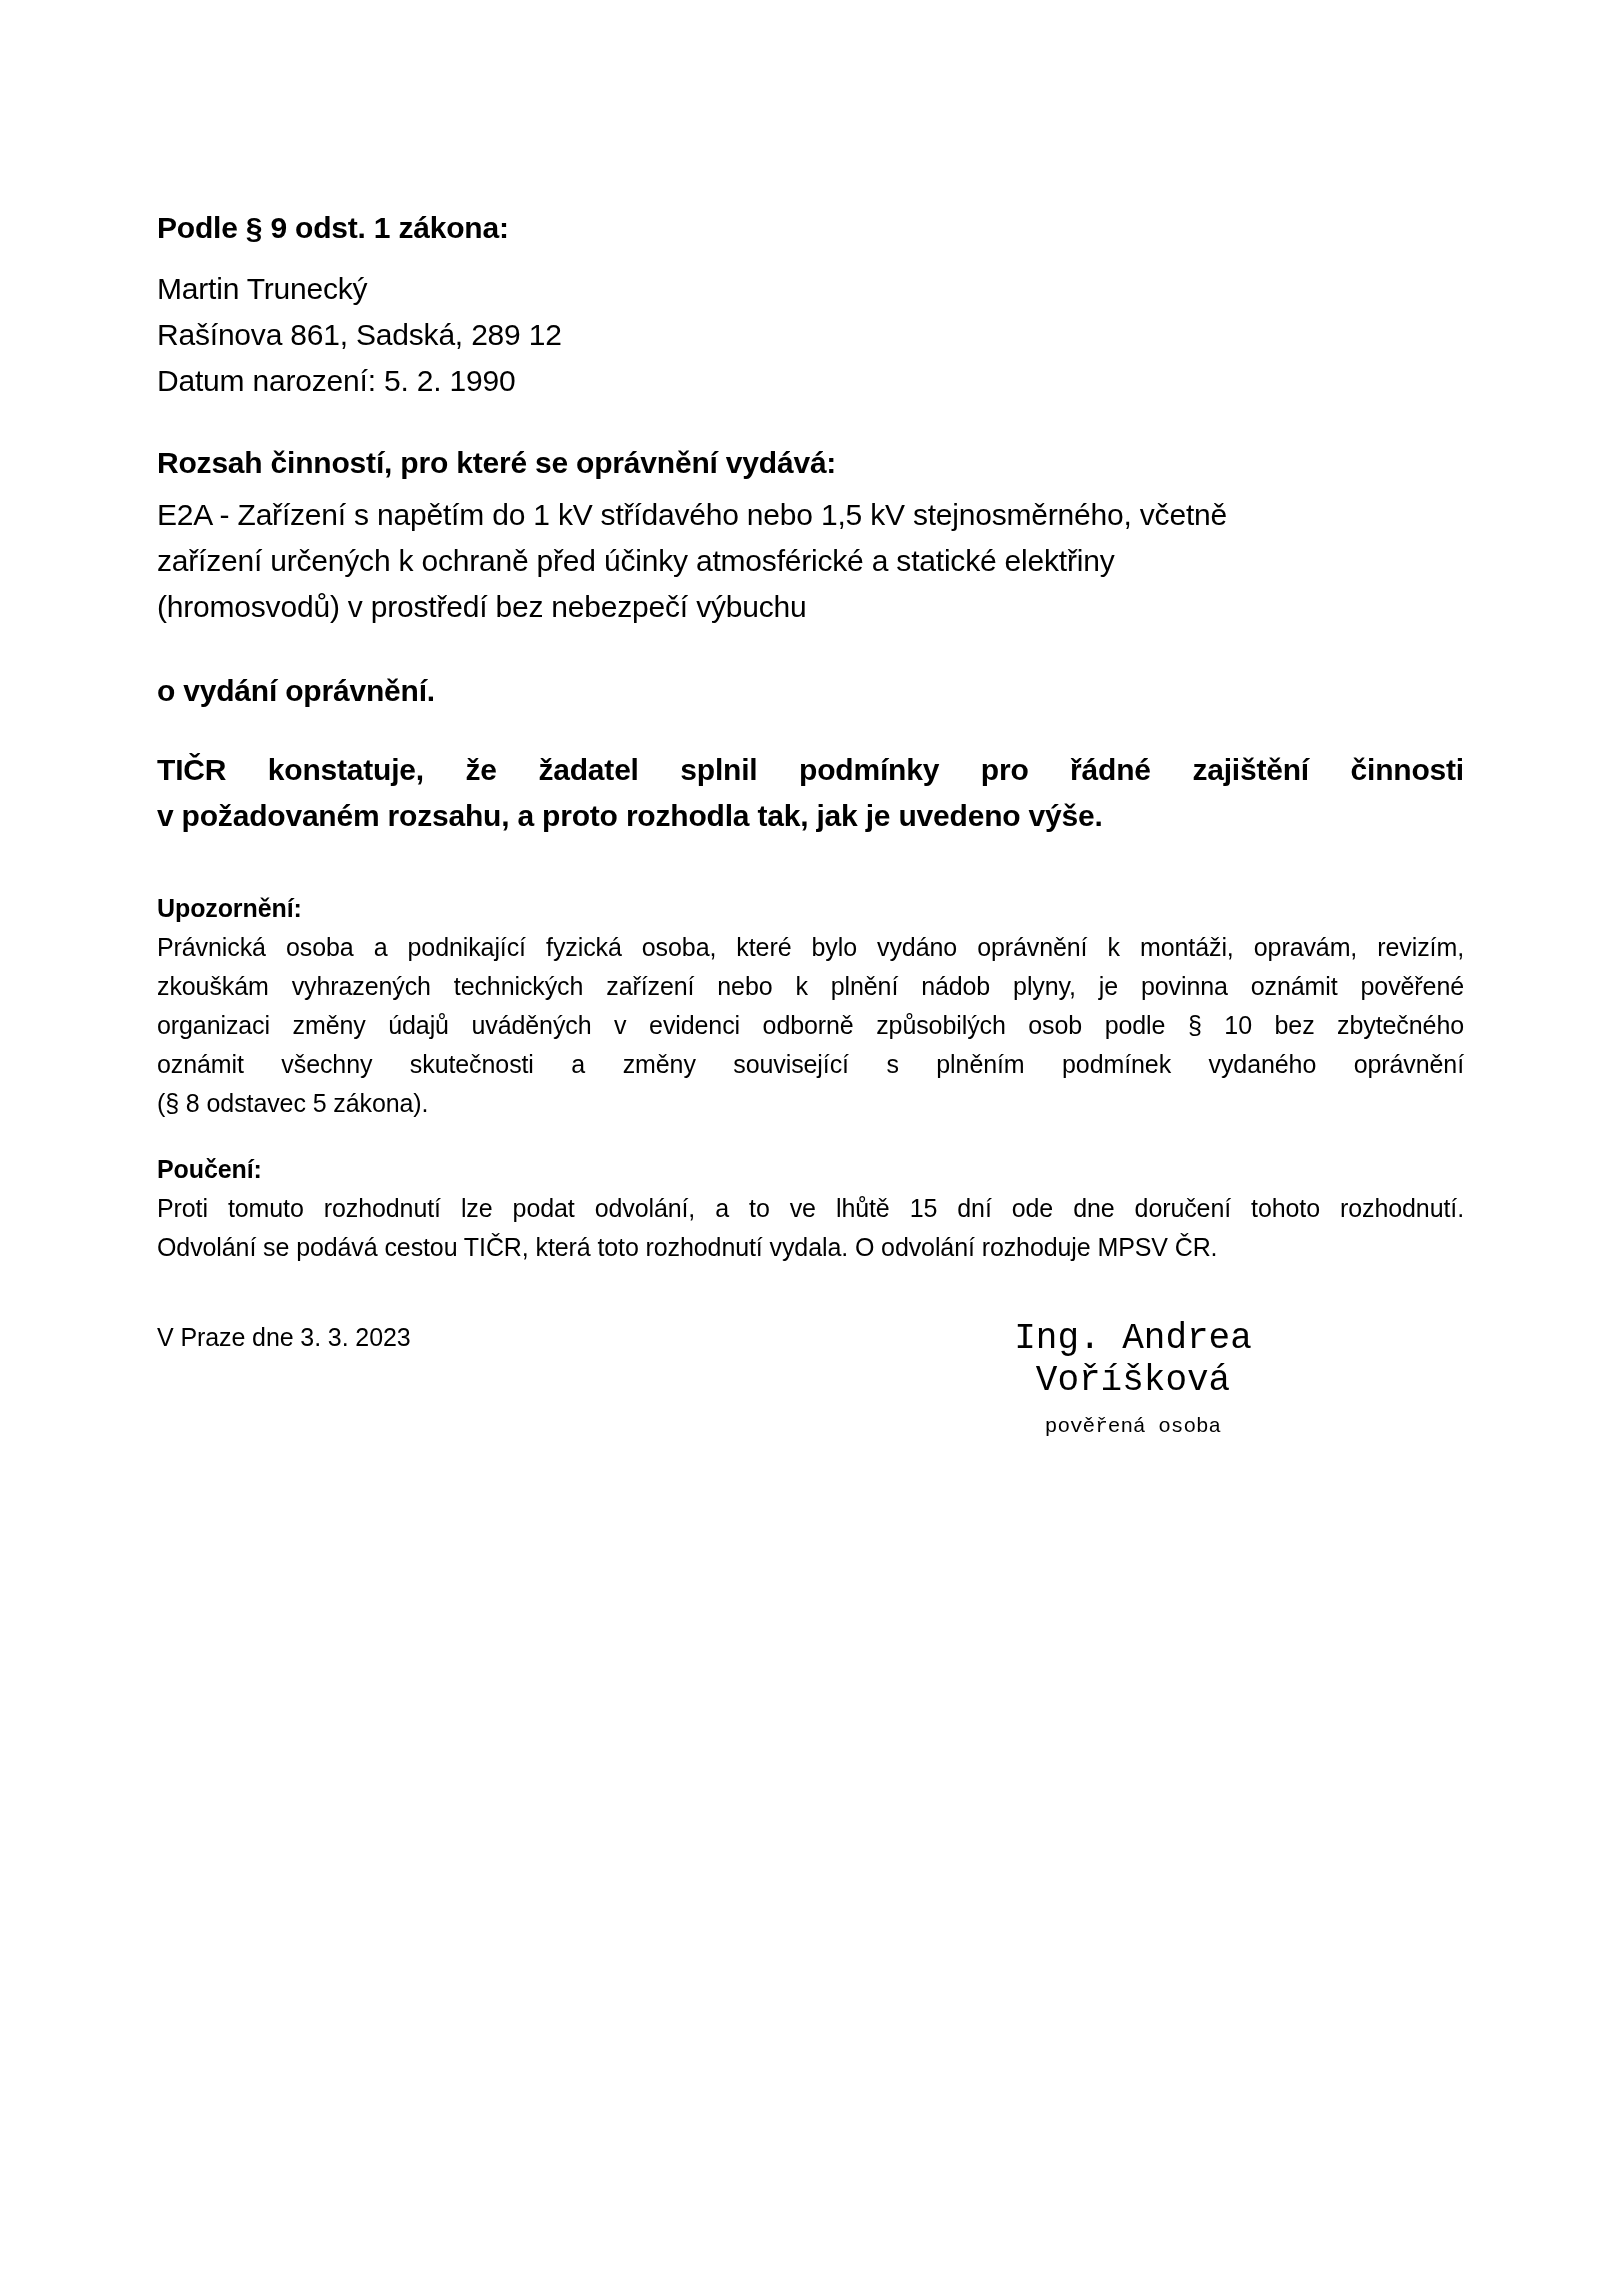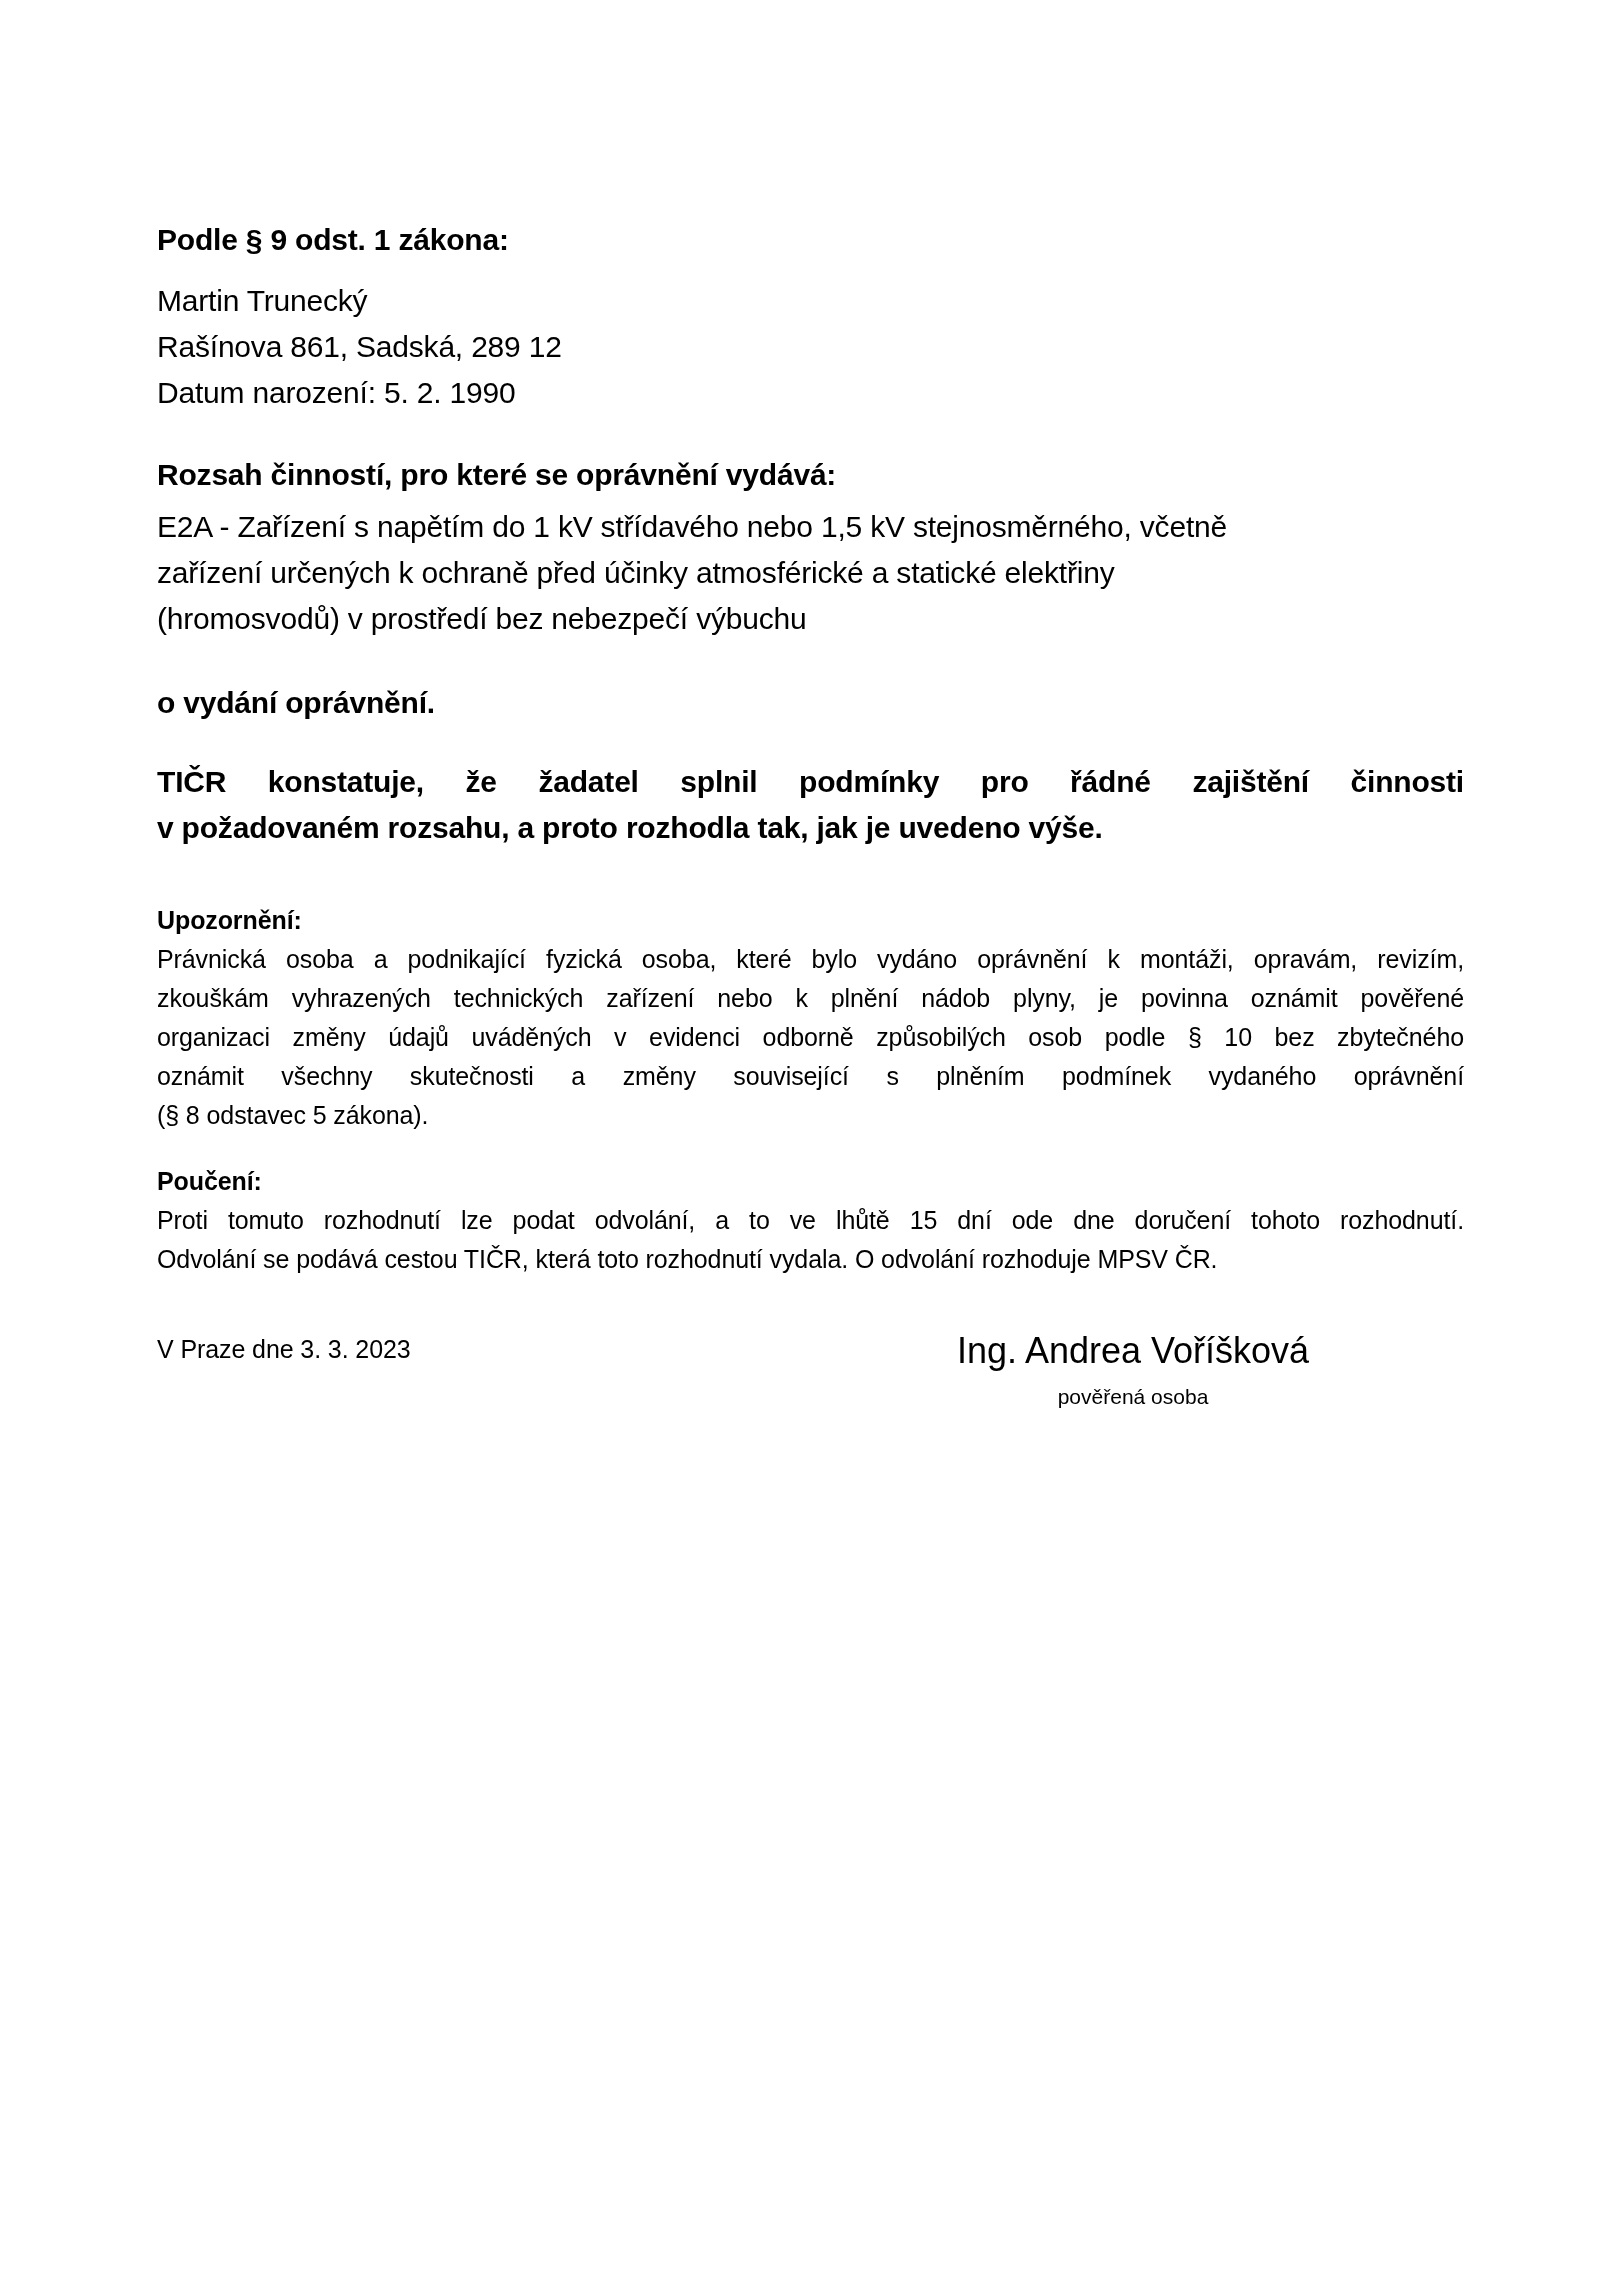--- a/index.html
+++ b/index.html
@@ -21,21 +21,21 @@
   .main  { font-size: 30px; line-height: 46px; letter-spacing: -0.2px; }
   
   .small { font-size: 25px; line-height: 39px; letter-spacing: -0.1px; }
   .bold  { font-weight: bold; }
 
   
   .para .ln { text-align: left; }
   .para.justify .ln { text-align: justify; text-align-last: justify; }
   .para.justify .ln:last-child { text-align-last: auto; }
 
-  .mt-law        { margin-top: 16px; }
+  .mt-law        { margin-top: 4px; }
   .mt-intro      { margin-top: 30px; }
   .mt-person     { margin-top: 15px; }
   .mt-scopehead  { margin-top: 36px; }
   .mt-scope      { margin-top: 6.3px; }
   .mt-validity   { margin-top: 38px; }
   .mt-statement  { margin-top: 33px; }
   .mt-noticehead { margin-top: 50px; }
   .mt-notice     { margin-top: 0; }
   .mt-advicehead { margin-top: 27px; }
   .mt-advice     { margin-top: 0; }
@@ -49,20 +49,21 @@
     position: absolute;
     left: 0;
     top: 0;
   }
   .signature {
     position: absolute;
     left: 788px;
     top: 0;
     width: 376px;
     text-align: center;
+    font-family: Liberation Mono, monospace;
   }
   .sig-name { font-size: 36px; line-height: 42px; }
   .sig-role { font-size: 21px; line-height: 32px; margin-top: 9px; }
 </style>
 </head>
 <body>
 
 <div class="page">
 
   <div class="main bold mt-law">Podle § 9 odst. 1 zákona:</div>

